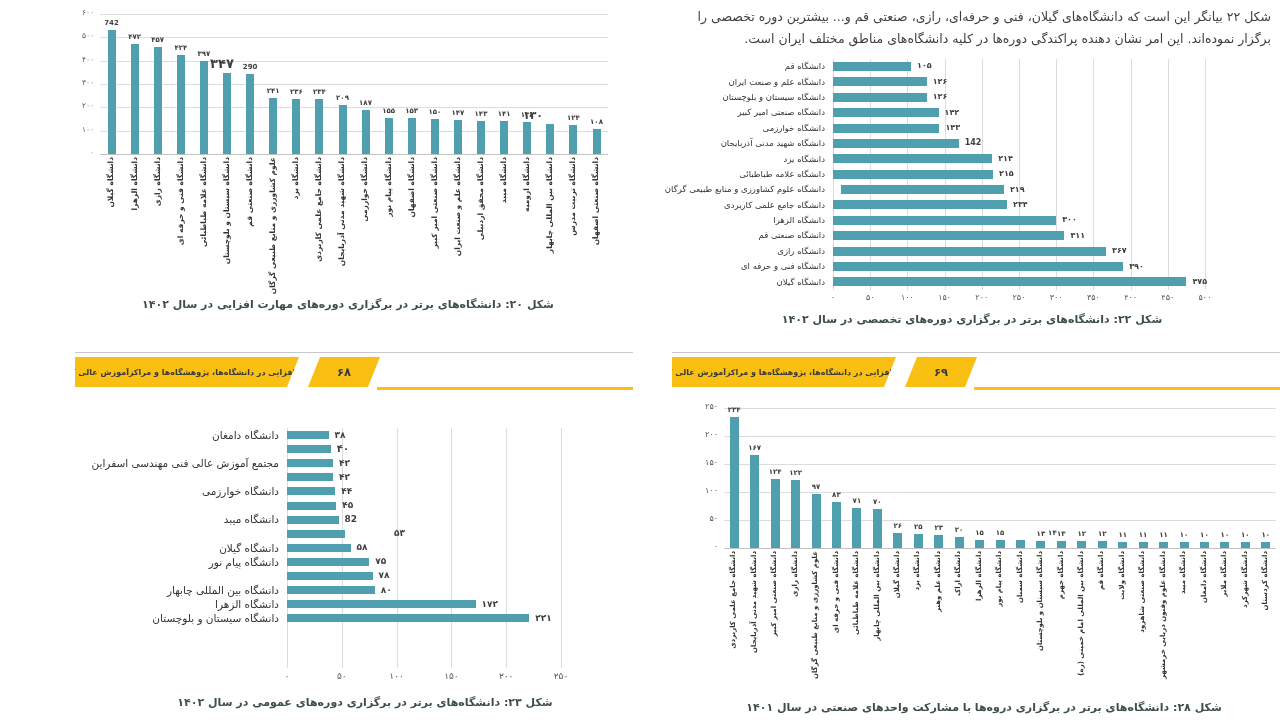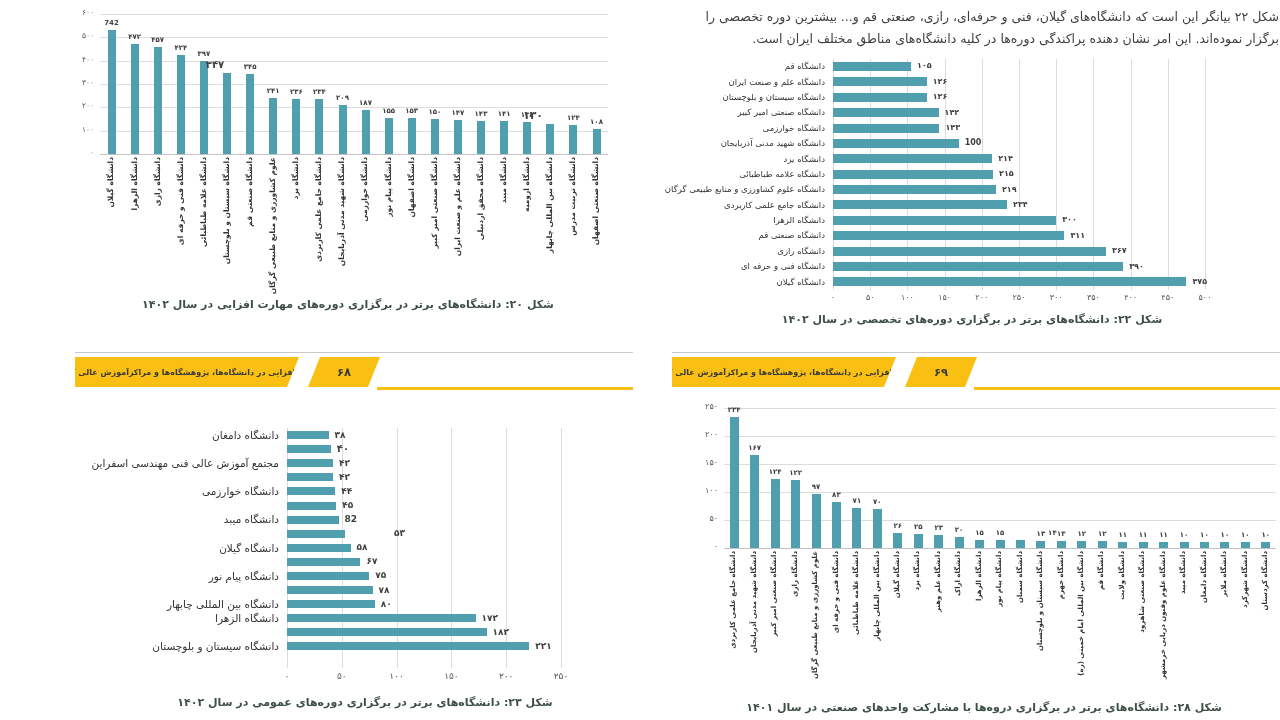--- a/index.html
+++ b/index.html
@@ -1,20 +1,20 @@
 <!DOCTYPE html>
 <html lang="fa"><head>
 <meta charset="utf-8">
 <style>
   html,body{margin:0;padding:0;background:#fff;}
   #page{position:relative;width:1280px;height:720px;background:#ffffff;overflow:hidden;
         font-family:"DejaVu Sans","Liberation Sans",sans-serif;}
   .quad{position:absolute;}
   .caption{text-align:center;font-weight:bold;font-size:11px;color:var(--caption,#3c4f45);direction:rtl;white-space:nowrap;}
-  .para{direction:rtl;text-align:right;font-size:12.5px;line-height:1.75;color:#3f3f3f;padding:0 0 0 4px;}
+  .para{direction:rtl;text-align:right;font-size:12.5px;line-height:1.75;color:#3f3f3f;padding:0 8px 0 4px;}
 
   
   .vplot{position:relative;}
   .hgrid{position:absolute;left:0;right:0;height:1px;background:#dcdcdc;}
   .hgrid.axis{background:#c2c2c2;}
   .ylab{position:absolute;left:-40px;width:34px;text-align:right;color:#595959;line-height:1;}
   .vbar{position:absolute;bottom:0;background:var(--bar,#4f9fae);}
   .vval{position:absolute;transform:translateX(-50%);font-weight:bold;color:#404040;white-space:nowrap;line-height:1;}
   .xlabels{position:relative;}
   .rlab{position:absolute;top:3px;white-space:nowrap;font-weight:bold;color:#333;line-height:1;
@@ -68,23 +68,23 @@
           <div class="vval" style="left: 11.5px; bottom: 127.4px; font-size: 7px;">742</div>
           <div class="vbar" style="left: 30.6px; width: 8px; height: 110.1px;"></div>
           <div class="vval" style="left: 34.6px; bottom: 113.1px; font-size: 7px;">۴۷۲</div>
           <div class="vbar" style="left: 53.7px; width: 8px; height: 106.6px;"></div>
           <div class="vval" style="left: 57.7px; bottom: 109.6px; font-size: 7px;">۴۵۷</div>
           <div class="vbar" style="left: 76.8px; width: 8px; height: 98.9px;"></div>
           <div class="vval" style="left: 80.8px; bottom: 101.9px; font-size: 7px;">۴۲۴</div>
           <div class="vbar" style="left: 99.9px; width: 8px; height: 92.6px;"></div>
           <div class="vval" style="left: 103.9px; bottom: 95.6px; font-size: 7px;">۳۹۷</div>
           <div class="vbar" style="left: 123px; width: 8px; height: 81px;"></div>
-          <div class="vval" style="left: 115px; bottom: 84px; font-size: 10px;">۳۴۷</div>
+          <div class="vval" style="left: 122px; bottom: 84px; font-size: 13px;">۳۴۷</div>
           <div class="vbar" style="left: 146.1px; width: 8px; height: 80.5px;"></div>
-          <div class="vval" style="left: 150.1px; bottom: 83.5px; font-size: 7px;">۳۴۵</div>
+          <div class="vval" style="left: 150.1px; bottom: 83.5px; font-size: 7px;">290</div>
           <div class="vbar" style="left: 169.2px; width: 8px; height: 56.2px;"></div>
           <div class="vval" style="left: 173.2px; bottom: 59.2px; font-size: 7px;">۲۴۱</div>
           <div class="vbar" style="left: 192.3px; width: 8px; height: 55.1px;"></div>
           <div class="vval" style="left: 196.3px; bottom: 58.1px; font-size: 7px;">۲۳۶</div>
           <div class="vbar" style="left: 215.4px; width: 8px; height: 54.6px;"></div>
           <div class="vval" style="left: 219.4px; bottom: 57.6px; font-size: 7px;">۲۳۴</div>
           <div class="vbar" style="left: 238.5px; width: 8px; height: 48.8px;"></div>
           <div class="vval" style="left: 242.5px; bottom: 51.8px; font-size: 7px;">۲۰۹</div>
           <div class="vbar" style="left: 261.5px; width: 8px; height: 43.6px;"></div>
           <div class="vval" style="left: 265.5px; bottom: 46.6px; font-size: 7px;">۱۸۷</div>
@@ -184,39 +184,39 @@
             <div class="hlabel" style="width: 160px; padding-right: 8px; font-size: 8.5px;">دانشگاه خوارزمی</div>
             <div class="htrack">
               <div class="hbar" style="width: 106.4px; height: 9px;"></div>
               <span class="hval" style="font-size: 8px;">۱۴۳</span>
             </div>
           </div>
           <div class="hrow" style="height: 15.4px;">
             <div class="hlabel" style="width: 160px; padding-right: 8px; font-size: 8.5px;">دانشگاه شهید مدنی آذربایجان</div>
             <div class="htrack">
               <div class="hbar" style="width: 125.7px; height: 9px;"></div>
-              <span class="hval" style="font-size: 8px;">100</span>
+              <span class="hval" style="font-size: 8px;">142</span>
             </div>
           </div>
           <div class="hrow" style="height: 15.4px;">
             <div class="hlabel" style="width: 160px; padding-right: 8px; font-size: 8.5px;">دانشگاه یزد</div>
             <div class="htrack">
               <div class="hbar" style="width: 159.2px; height: 9px;"></div>
               <span class="hval" style="font-size: 8px;">۲۱۴</span>
             </div>
           </div>
           <div class="hrow" style="height: 15.4px;">
             <div class="hlabel" style="width: 160px; padding-right: 8px; font-size: 8.5px;">دانشگاه علامه طباطبائی</div>
             <div class="htrack">
               <div class="hbar" style="width: 160px; height: 9px;"></div>
               <span class="hval" style="font-size: 8px;">۲۱۵</span>
             </div>
           </div>
           <div class="hrow" style="height: 15.4px;">
-            <div class="hlabel" style="width: 160px; padding-right: 8px; font-size: 8.5px;">دانشگاه علوم کشاورزی و منابع طبیعی گرگان</div>
+            <div class="hlabel" style="width: 160px; padding-right: 16px; font-size: 8.5px;">دانشگاه علوم کشاورزی و منابع طبیعی گرگان</div>
             <div class="htrack">
               <div class="hbar" style="width: 162.9px; height: 9px;"></div>
               <span class="hval" style="font-size: 8px;">۲۱۹</span>
             </div>
           </div>
           <div class="hrow" style="height: 15.4px;">
             <div class="hlabel" style="width: 160px; padding-right: 8px; font-size: 8.5px;">دانشگاه جامع علمی کاربردی</div>
             <div class="htrack">
               <div class="hbar" style="width: 174.1px; height: 9px;"></div>
               <span class="hval" style="font-size: 8px;">۲۳۴</span>
@@ -357,27 +357,20 @@
             </div>
           </div>
           <div class="hrow" style="height: 14.1px;">
             <div class="hlabel" style="width: 184px; padding-right: 8px; font-size: 10.5px;">دانشگاه گیلان</div>
             <div class="htrack">
               <div class="hbar" style="width: 63.6px; height: 8px;"></div>
               <span class="hval" style="font-size: 9px;">۵۸</span>
             </div>
           </div>
           <div class="hrow" style="height: 14.1px;">
-            <div class="hlabel" style="width: 184px; padding-right: 8px; font-size: 10.5px;"></div>
-            <div class="htrack">
-              <div class="hbar" style="width: 73.4px; height: 8px;"></div>
-              <span class="hval" style="font-size: 9px;">۶۷</span>
-            </div>
-          </div>
-          <div class="hrow" style="height: 14.1px;">
             <div class="hlabel" style="width: 184px; padding-right: 8px; font-size: 10.5px;">دانشگاه پیام نور</div>
             <div class="htrack">
               <div class="hbar" style="width: 82.2px; height: 8px;"></div>
               <span class="hval" style="font-size: 9px;">۷۵</span>
             </div>
           </div>
           <div class="hrow" style="height: 14.1px;">
             <div class="hlabel" style="width: 184px; padding-right: 8px; font-size: 10.5px;"></div>
             <div class="htrack">
               <div class="hbar" style="width: 85.5px; height: 8px;"></div>
@@ -389,27 +382,20 @@
             <div class="htrack">
               <div class="hbar" style="width: 87.7px; height: 8px;"></div>
               <span class="hval" style="font-size: 9px;">۸۰</span>
             </div>
           </div>
           <div class="hrow" style="height: 14.1px;">
             <div class="hlabel" style="width: 184px; padding-right: 8px; font-size: 10.5px;">دانشگاه الزهرا</div>
             <div class="htrack">
               <div class="hbar" style="width: 188.5px; height: 8px;"></div>
               <span class="hval" style="font-size: 9px;">۱۷۲</span>
-            </div>
-          </div>
-          <div class="hrow" style="height: 14.1px;">
-            <div class="hlabel" style="width: 184px; padding-right: 8px; font-size: 10.5px;"></div>
-            <div class="htrack">
-              <div class="hbar" style="width: 199.5px; height: 8px;"></div>
-              <span class="hval" style="font-size: 9px;">۱۸۲</span>
             </div>
           </div>
           <div class="hrow" style="height: 14.1px;">
             <div class="hlabel" style="width: 184px; padding-right: 8px; font-size: 10.5px;">دانشگاه سیستان و بلوچستان</div>
             <div class="htrack">
               <div class="hbar" style="width: 242.2px; height: 8px;"></div>
               <span class="hval" style="font-size: 9px;">۲۲۱</span>
             </div>
           </div>
         </div>

